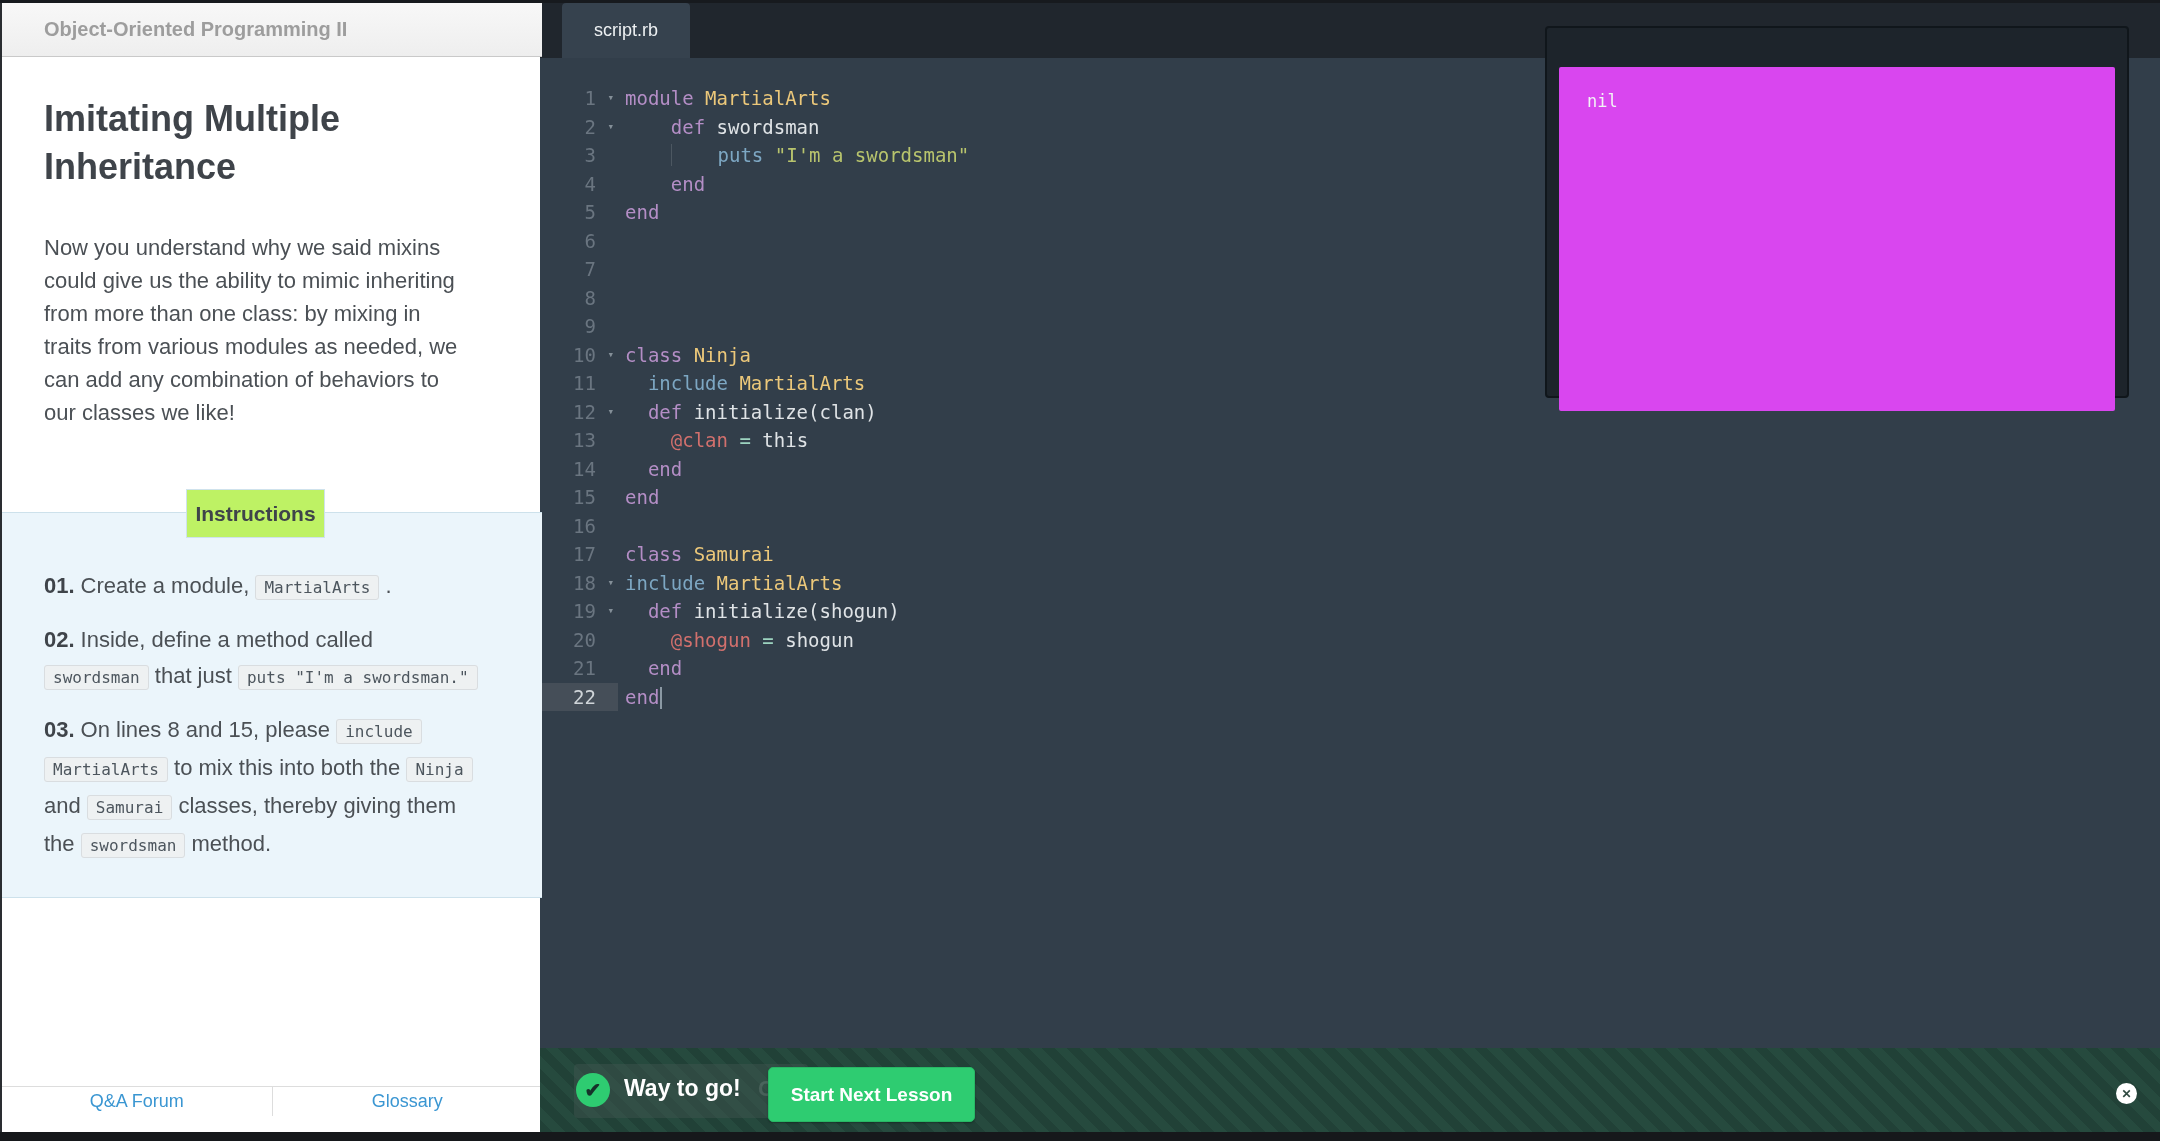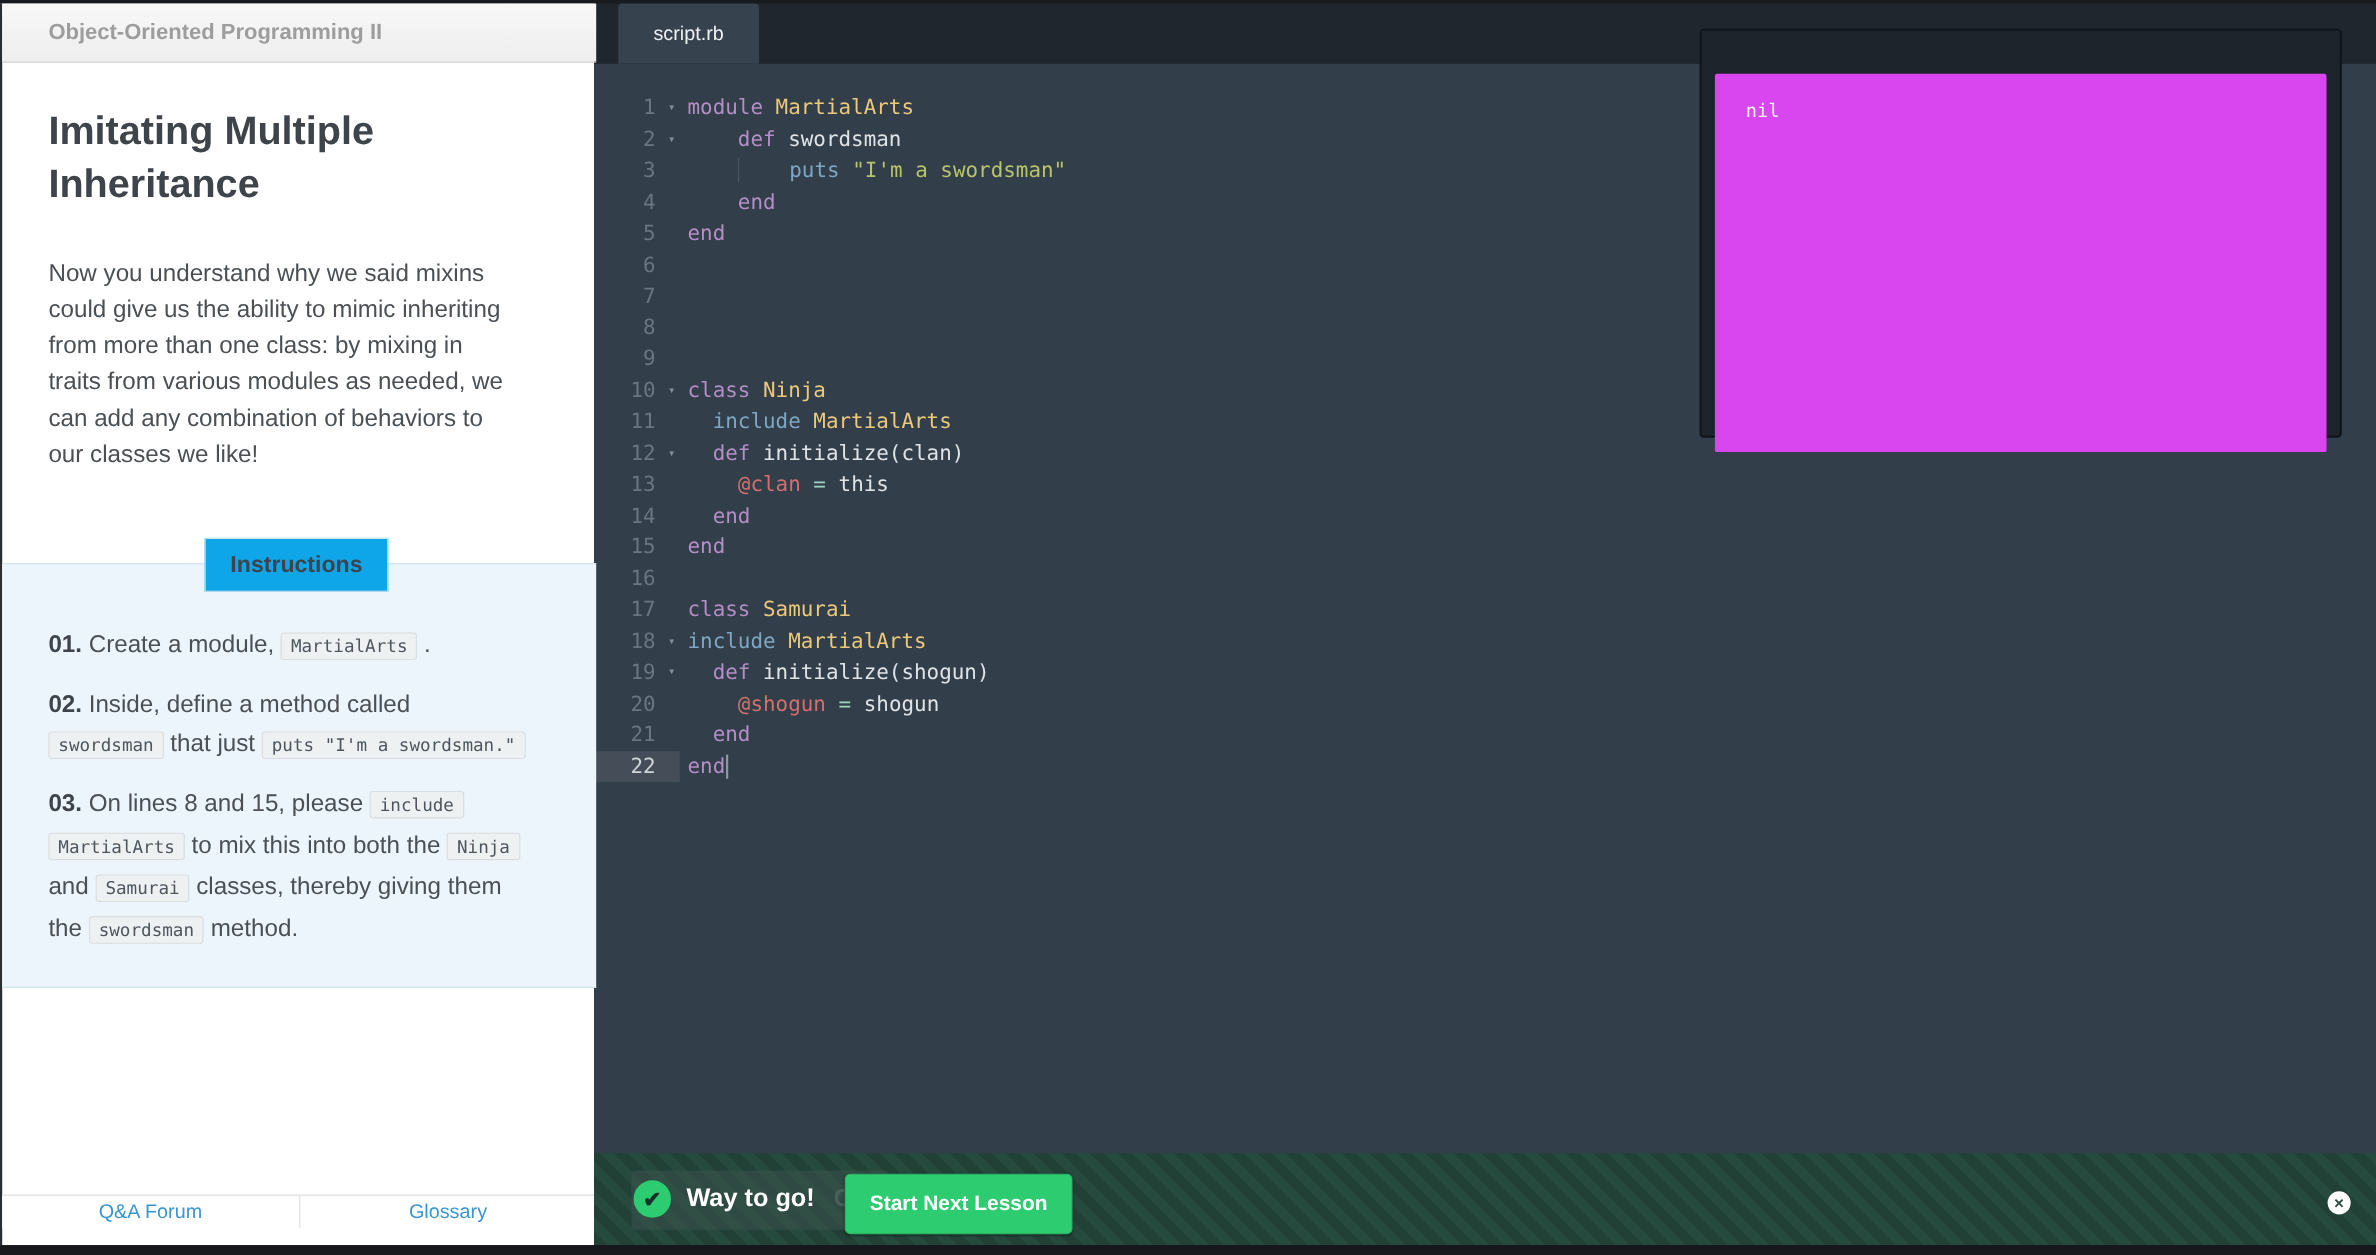--- a/index.html
+++ b/index.html
@@ -13,22 +13,22 @@
   
   .left-panel { position:absolute; left:0; top:3px; width:540px; height:1129px; background:#ffffff; border-left:2px solid #2a2d31; z-index:10; }
   .panel-header { position:absolute; left:0; top:0; width:540px; height:54px;
     background:linear-gradient(#f8f8f8,#eeeeee); border-bottom:1px solid #c9c9c9;
     display:flex; align-items:center; padding-left:42px; }
   .panel-header span { font-size:20px; font-weight:bold; color:#9d9d9d; }
   .lesson-title { position:absolute; left:42px; top:92px; width:420px;
     font-size:36px; line-height:48px; font-weight:bold; color:#3f444a; }
   .lesson-body { position:absolute; left:42px; top:228px; width:470px;
     font-size:22px; line-height:33px; color:#4b5055; }
-  .instructions-tab { position:absolute; left:184px; top:486px; width:167px; height:49px;
-    background:#0ea5e9; border:1px solid #cfe2ec; z-index:3;
+  .instructions-tab { position:absolute; left:184px; top:486px; width:139px; height:49px;
+    background:#bef264; border:1px solid #cfe2ec; z-index:3;
     display:flex; align-items:center; justify-content:center;text-align:right; }
   .instructions-tab span { font-size:21px; font-weight:bold; color:#3f444a; }
   .blue-section { position:absolute; left:0; top:509px; width:540px; height:386px;
     background:#ebf5fb; border-top:1px solid #cde1eb; border-bottom:1px solid #cde1eb;
     padding:55px 22px 0 42px; z-index:2; }
   .instr-item { margin-bottom:16px; }
   .iline { line-height:36px; font-size:22px; color:#4b5055; }
   .inum { font-weight:bold; color:#3f444a; margin-right:6px; }
   .chip { font-family:"DejaVu Sans Mono", monospace; font-size:16px; color:#4d565e;
     background:#eef1f2; border:1px solid #d9dde0; border-radius:3px; padding:2px 8px; white-space:nowrap; }

